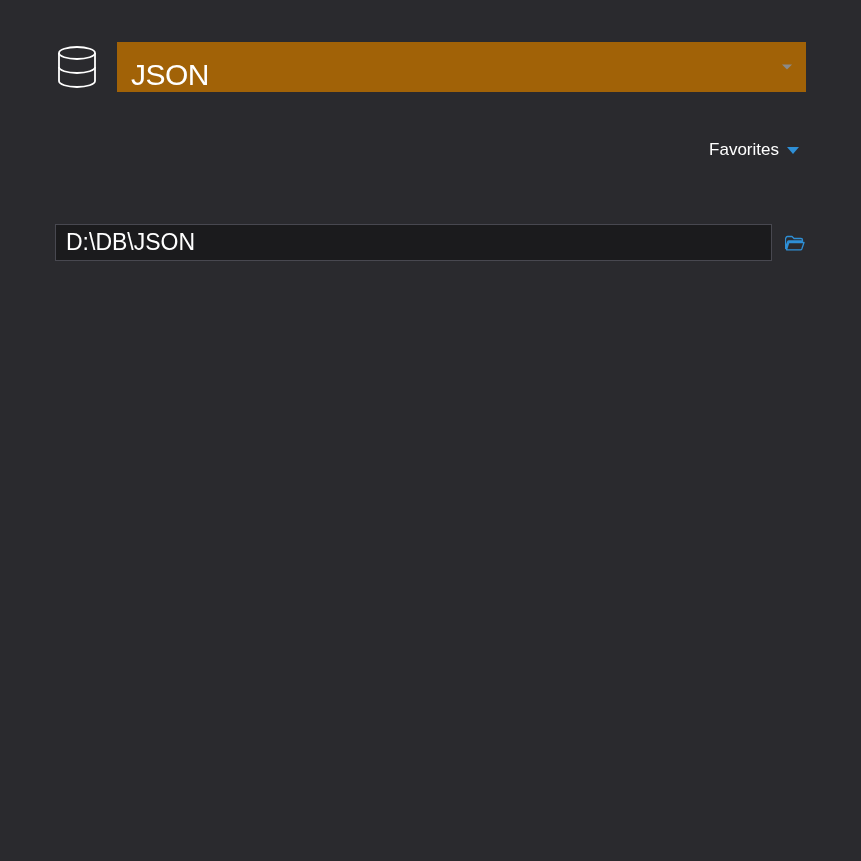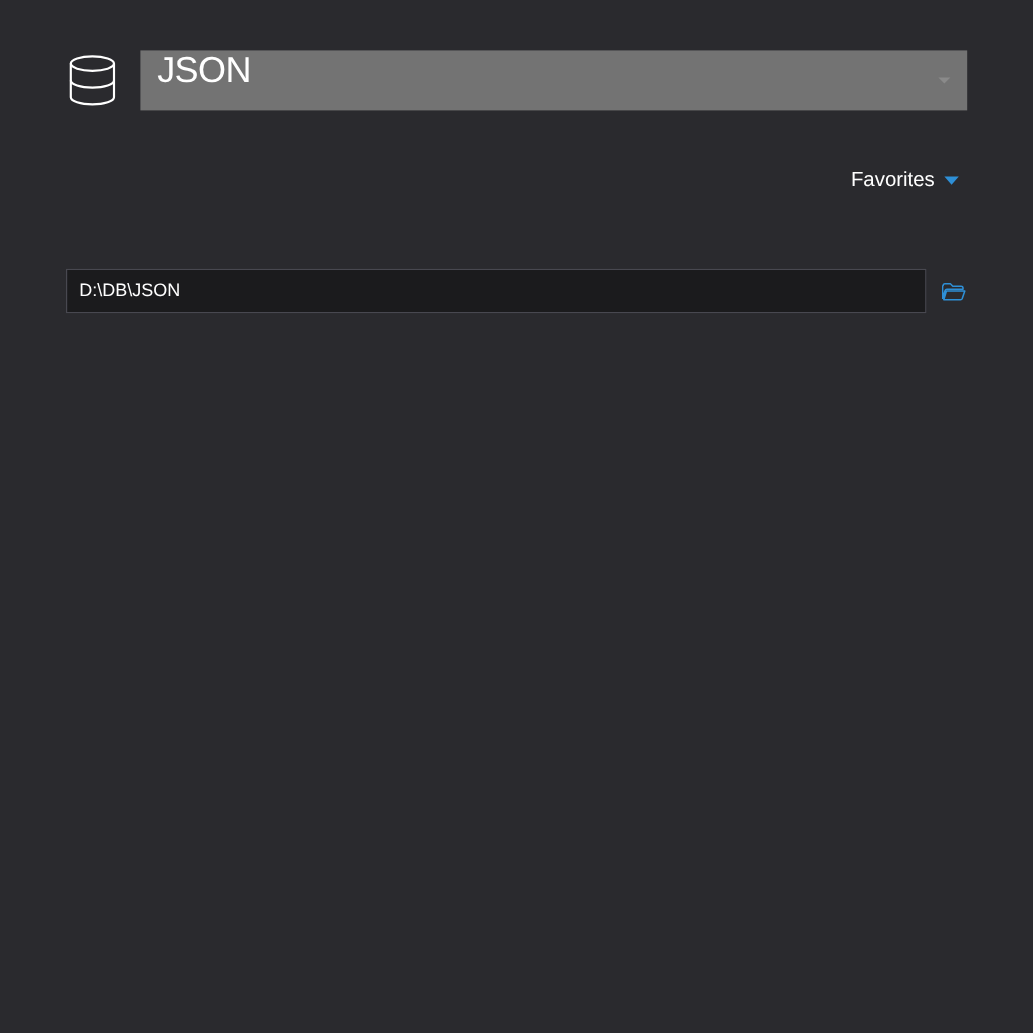--- a/index.html
+++ b/index.html
@@ -25,24 +25,24 @@
       width: 44px;
       height: 44px;
       flex-shrink: 0;
     }
     .db-icon svg {
       width: 100%;
       height: 100%;
     }
     .connection-select {
       flex: 1;
-      background-color: #737373;
+      background-color: #a16207;
       height: 50px;
       display: flex;
-      align-items: flex-start;
+      align-items: flex-end;
       padding: 0 14px;
       position: relative;
       cursor: pointer;
     }
     .connection-title {
       font-size: 30px;
       font-weight: 400;
       color: #ffffff;
       letter-spacing: -0.5px;
     }
@@ -89,21 +89,21 @@
       color: #9a9a9a;
       font-size: 17px;
       font-weight: 400;
     }
     .form-input {
       flex: 1;
       background-color: #1b1b1d;
       border: 1px solid #484850;
       height: 37px;
       color: #ffffff;
-      font-size: 15px;
+      font-size: 23px;
       padding: 0 10px;
       font-family: inherit;
       outline: none;
     }
     .browse-icon {
       width: 22px;
       height: 22px;
       cursor: pointer;
       display: flex;
       align-items: center;

